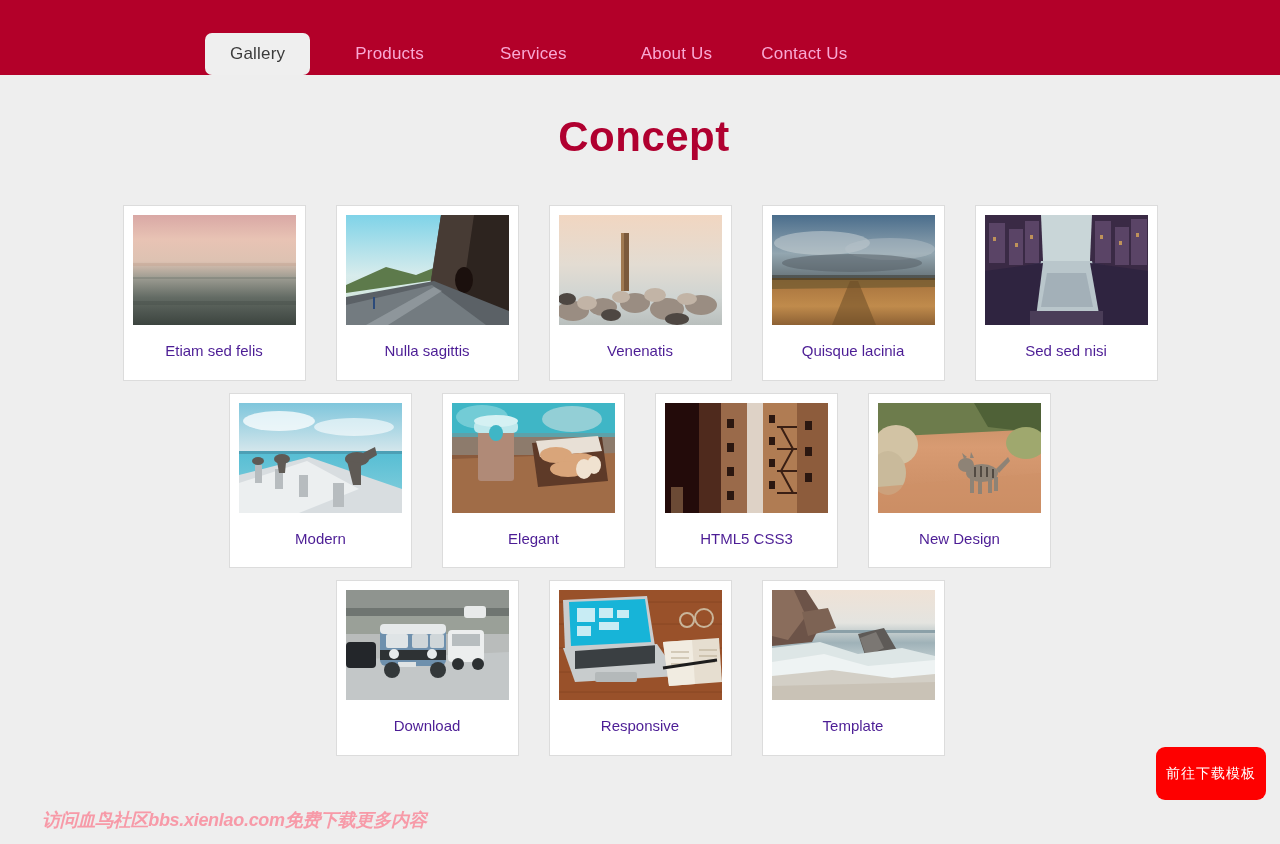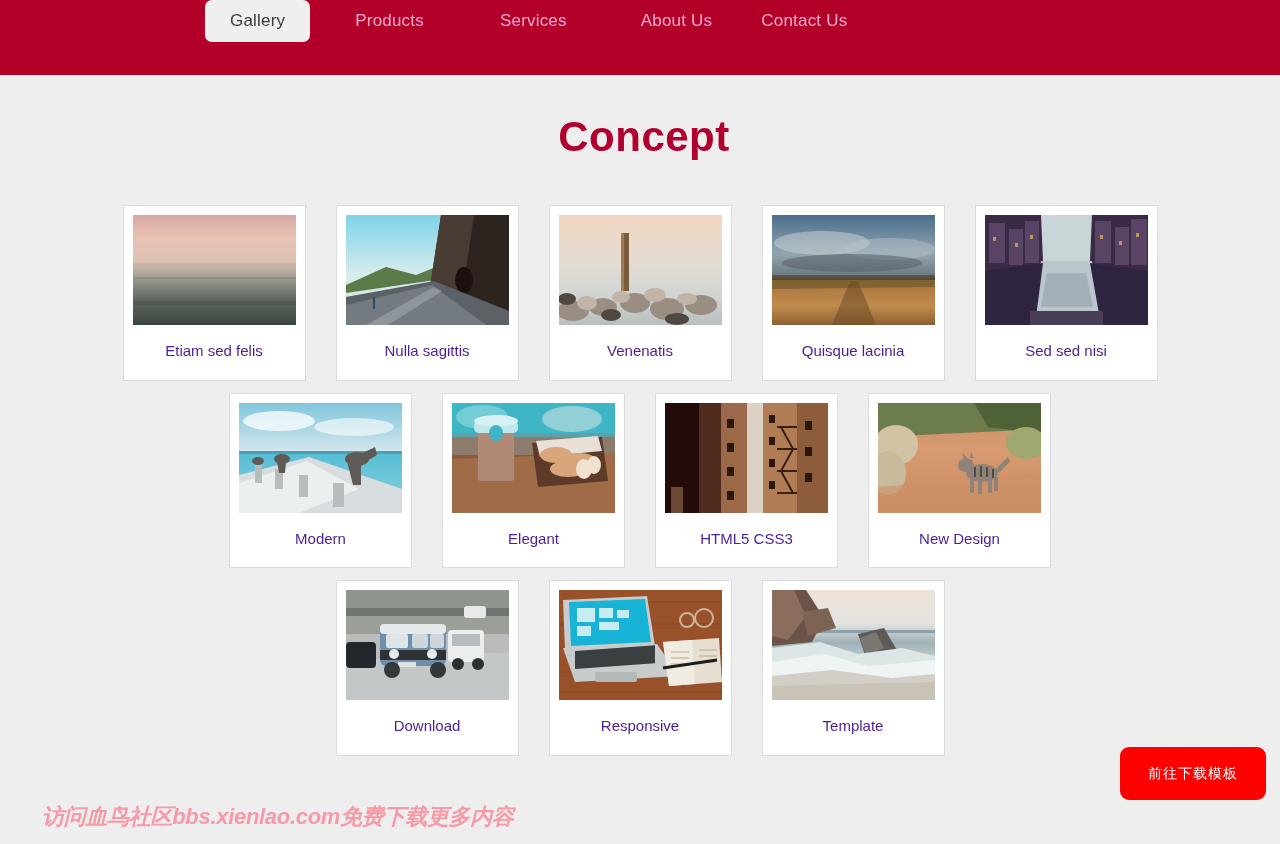--- a/index.html
+++ b/index.html
@@ -14,21 +14,21 @@
     background: #eeeeee;
     font-family: "Liberation Sans", sans-serif;
     position: relative;
   }
 
   
   .navbar {
     height: 75px;
     background: #b30029;
     display: flex;
-    align-items: flex-start;
+    align-items: flex-end;
     position: relative;
   }
   .nav-list {
     list-style: none;
     display: flex;
     align-items: center;
     margin-left: 230px;
   }
   .nav-item {
     color: #f9a8d4;
@@ -105,34 +105,34 @@
   
   .download-btn {
     position: absolute;
     right: 14px;
     bottom: 44px;
     background: #fe0000;
     color: #ffffff;
     font-size: 14px;
     border: none;
     border-radius: 9px;
-    width: 146px;
+    width: 110px;
     height: 53px;
     cursor: pointer;
     font-family: "Liberation Sans", sans-serif;
     letter-spacing: 1px;
   }
 
   
   .watermark {
     position: absolute;
     left: 42px;
     bottom: 12px;
     color: #f79aa8;
-    font-size: 22px;
+    font-size: 18px;
     font-weight: bold;
     font-style: italic;
     letter-spacing: -0.3px;
     white-space: nowrap;
     user-select: none;
   }
 </style>
 </head>
 <body>
 

